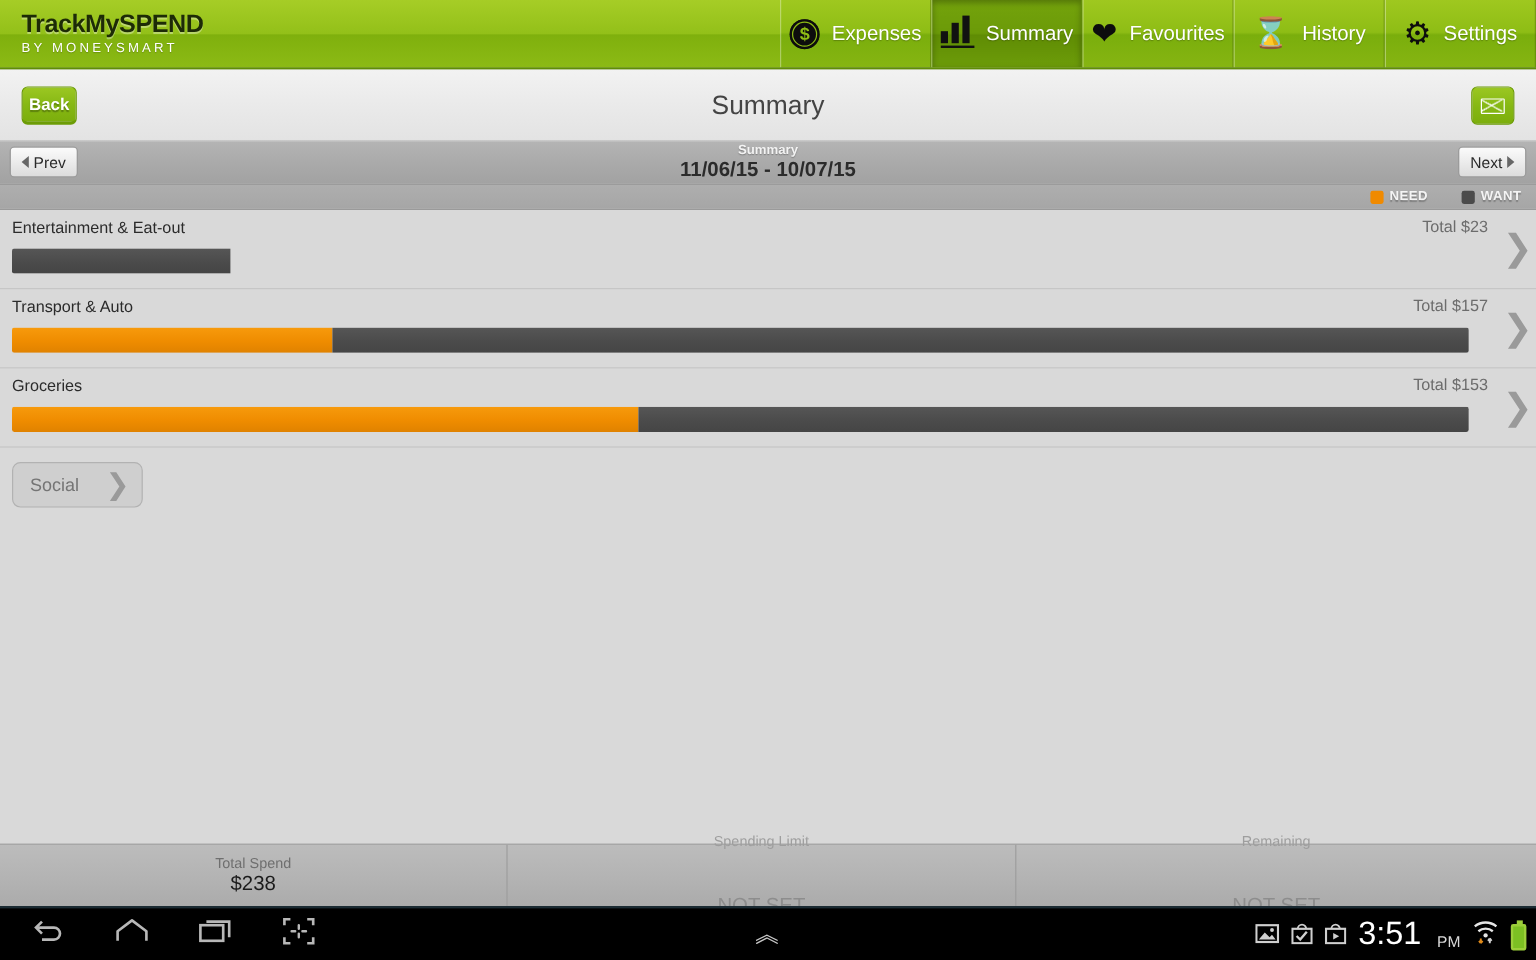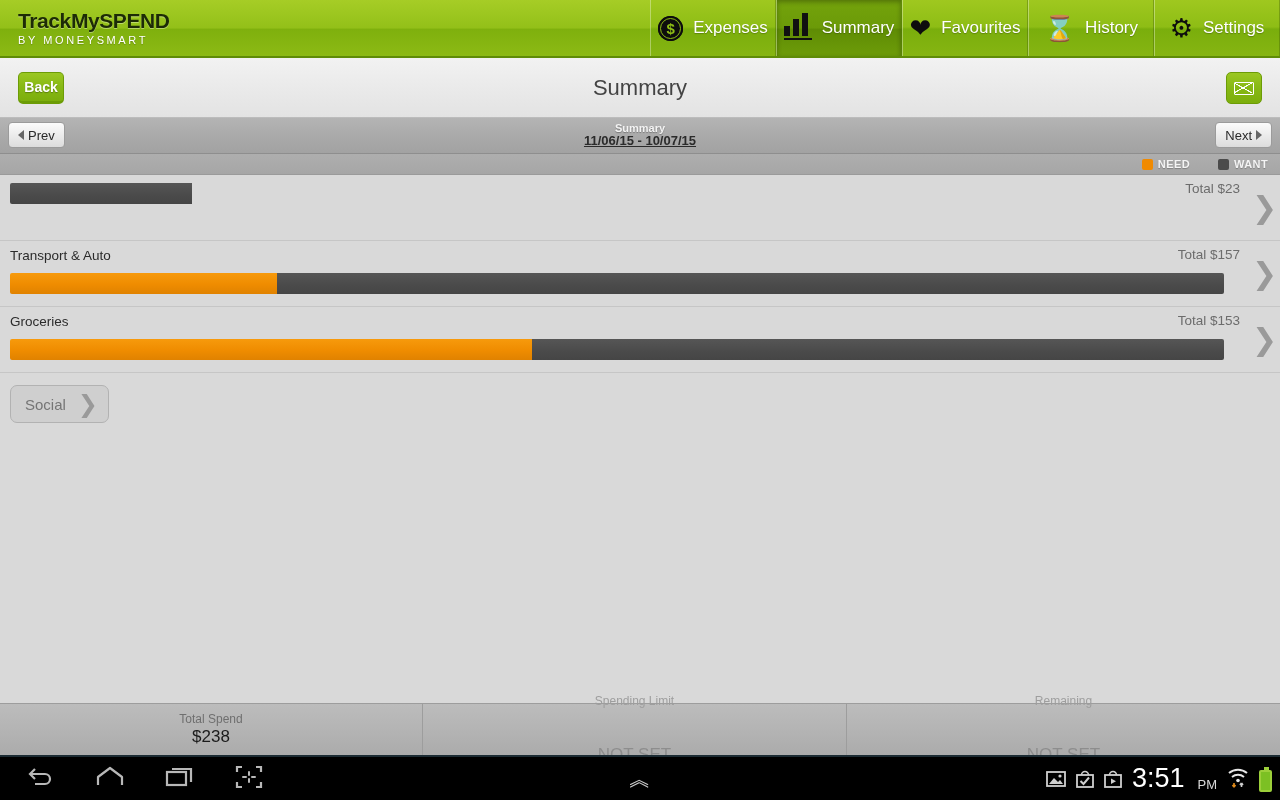--- a/index.html
+++ b/index.html
@@ -112,21 +112,21 @@
     border:1px solid #9b9b9b; border-radius:4px;
     font-size:13px; color:#2a2a2a; display:flex; align-items:center; gap:4px;
     cursor:pointer;
   }
   .nav-btn.prev { left:8px; }
   .nav-btn.next { right:8px; }
   .tri-l { width:0;height:0;border-top:5px solid transparent;border-bottom:5px solid transparent;border-right:6px solid #666; }
   .tri-r { width:0;height:0;border-top:5px solid transparent;border-bottom:5px solid transparent;border-left:6px solid #666; }
   .date-center { text-align:center; line-height:1.15; }
   .date-label { font-size:11px; color:#f3f3f3; font-weight:bold; text-shadow:0 1px 1px rgba(0,0,0,0.3);}
-  .date-range { font-size:13px; color:#2b2b2b; font-weight:bold;text-decoration:underline; }
+  .date-range { font-size:17px; color:#2b2b2b; font-weight:bold; }
 
   
   .legend {
     height:21px; flex:0 0 21px; display:flex; align-items:center; justify-content:flex-end;
     gap:28px; padding-right:12px;
     background:linear-gradient(to bottom,#aeaeae 0%,#a6a6a6 100%);
     border-bottom:1px solid #9a9a9a;
   }
   .legend-item { display:flex; align-items:center; gap:5px; }
   .legend-sw { width:11px; height:11px; border-radius:2px; }
@@ -147,21 +147,21 @@
   .bar .seg-want { background:linear-gradient(to bottom,#565656 0%,#4b4b4b 55%,#454545 100%); }
   .chev {
     position:absolute; right:10px; top:50%; margin-top:-13px;
     width:18px; height:26px; color:#9a9a9a; font-size:30px; line-height:26px;
     font-weight:bold; font-family:"DejaVu Sans", sans-serif;
   }
 
   
   .social-wrap { padding:12px 0 0 10px; }
   .btn-social {
-    display:inline-flex; align-items:center; gap:12px;
+    display:inline-flex; align-items:center; gap:22px;
     height:38px; padding:0 10px 0 14px;
     background:#cfcfcf; border:1px solid #b2b2b2; border-radius:7px;
     cursor:pointer;
   }
   .btn-social .lbl { font-size:15px; color:#757575; }
   .btn-social .ch { color:#9a9a9a; font-size:24px; font-weight:bold; line-height:1; font-family:"DejaVu Sans", sans-serif;}
 
   
   .totals {
     flex:0 0 52px; height:52px; display:flex;
@@ -268,20 +268,21 @@
     </div>
     <div class="legend-item">
       <span class="legend-sw" id="sw-want" style="background: rgb(75, 75, 75);"></span>
       <span class="legend-tx">WANT</span>
     </div>
   </div>
 
   <div class="list">
 
     <div class="cat-row">
+      <div class="cat-name">Entertainment &amp; Eat-out</div>
       <div class="cat-total">Total $23</div>
       <div class="bar">
         <div class="seg-need" id="b0n" style="width: 0%;"></div>
         <div class="seg-want" id="b0w" style="width: 15%;"></div>
       </div>
       <div class="chev">❯</div>
     </div>
 
     <div class="cat-row">
       <div class="cat-name">Transport &amp; Auto</div>

